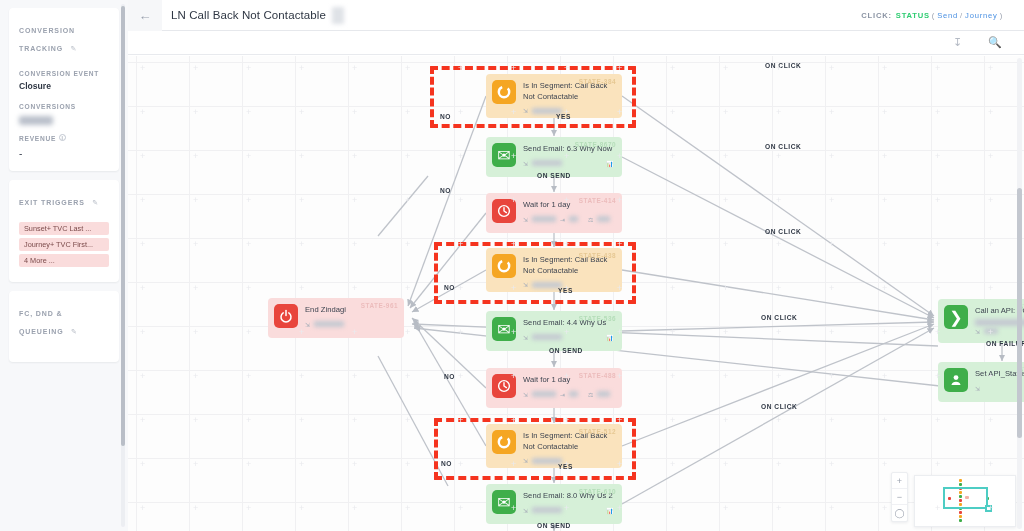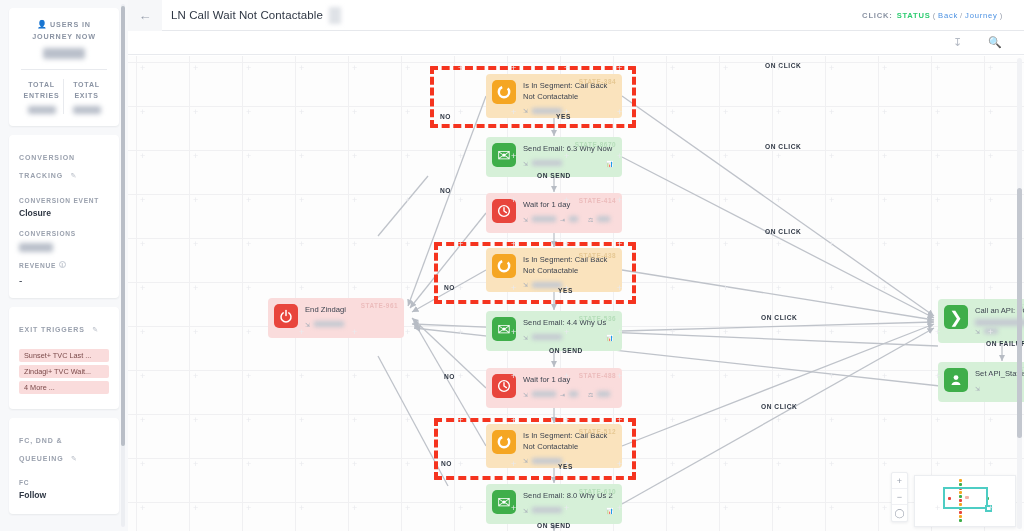--- a/index.html
+++ b/index.html
@@ -222,37 +222,20 @@
     width: 5px; height: 250px; background: #c3c7cf; border-radius: 3px;
   }
 </style>
 </head>
 <body>
 
 <div id="app">
 
   <aside class="sidebar">
 
-    <div class="side-card">
-      <div class="kpi-title">
-        <span class="person">👤</span><span>USERS IN JOURNEY NOW</span>
-      </div>
-      <div class="blur-val blur-lg"></div>
-      <div class="kpi-sep"></div>
-      <div class="kpi-row">
-        <div class="kpi-col">
-          <div class="kpi-sub">TOTAL ENTRIES</div>
-          <div class="blur-val blur-sm"></div>
-        </div>
-        <div class="kpi-col">
-          <div class="kpi-sub">TOTAL EXITS</div>
-          <div class="blur-val blur-sm"></div>
-        </div>
-      </div>
-    </div>
 
     <div class="side-card">
       <div class="sec-head">
         <span class="sec-label">CONVERSION TRACKING</span>
         <span class="pencil">✎</span>
       </div>
       <div class="field-block">
         <div class="field-label">CONVERSION EVENT</div>
         <div class="field-value">Closure</div>
       </div>
@@ -267,47 +250,43 @@
         <div class="dash" style="margin-top:5px">-</div>
       </div>
     </div>
 
     <div class="side-card">
       <div class="sec-head">
         <span class="sec-label">EXIT TRIGGERS</span>
         <span class="pencil">✎</span>
       </div>
       <div class="trigger-pill">Sunset+ TVC Last ...</div>
-      <div class="trigger-pill">Zindagi+ TVC Wait...</div>
+      <div class="trigger-pill">Journey+ TVC First...</div>
       <div class="trigger-pill">4 More ...</div>
     </div>
 
     <div class="side-card">
       <div class="sec-head" style="margin-bottom:12px">
         <span class="sec-label">FC, DND &amp; QUEUEING</span>
         <span class="pencil">✎</span>
       </div>
-      <div>
-        <div class="field-label">FC</div>
-        <div class="field-value">Follow</div>
-      </div>
     </div>
 
     <div class="sb-scroll-track"></div>
     <div class="sb-scroll-thumb"></div>
   </aside>
 
   <section class="main">
 
     <div class="topbar">
       <div class="back-btn">←</div>
-      <div class="jtitle">LN Call Wait Not Contactable</div>
+      <div class="jtitle">LN Call Back Not Contactable</div>
       <div class="title-blur"></div>
       <div class="status-wrap">
-        <span class="st-label">CLICK:</span><span class="st-running">STATUS</span><span class="st-paren">(</span><span class="st-link">Back</span><span class="st-paren">/</span><span class="st-link">Journey</span><span class="st-paren">)</span>
+        <span class="st-label">CLICK:</span><span class="st-running">STATUS</span><span class="st-paren">(</span><span class="st-link">Send</span><span class="st-paren">/</span><span class="st-link">Journey</span><span class="st-paren">)</span>
       </div>
     </div>
 
     <div class="toolbar">
       <span class="tool-ico">↧</span>
       <span class="tool-ico">🔍</span>
     </div>
 
     <div class="canvas">
 

